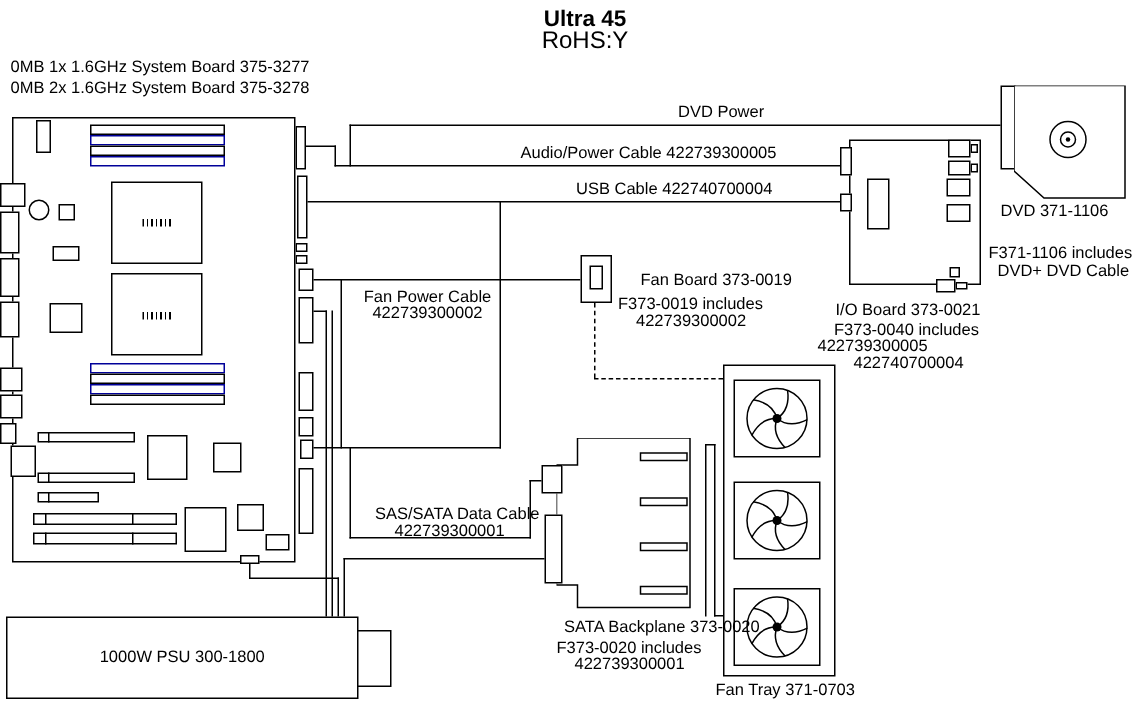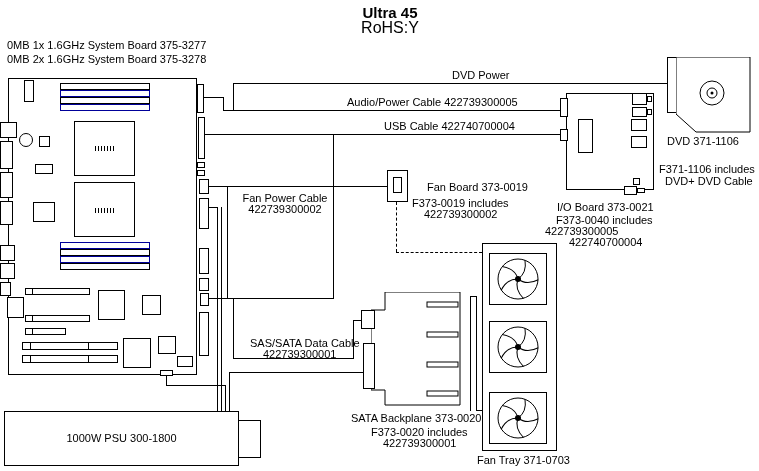--- a/index.html
+++ b/index.html
@@ -215,18 +215,18 @@
   <div class="lbl" style="left:545px;top:225px;">422739300005</div>
   <div class="lbl" style="left:569px;top:236px;">422740700004</div>
 
   <div class="lbl" style="left:667px;top:135px;">DVD 371-1106</div>
   <div class="lbl" style="left:659px;top:163px;">F371-1106 includes</div>
   <div class="lbl" style="left:665px;top:175px;">DVD+ DVD Cable</div>
 
   <div class="lbl" style="left:250px;top:337px;">SAS/SATA Data Cable</div>
   <div class="lbl" style="left:263px;top:348px;">422739300001</div>
 
-  <div class="lbl" style="left:351px;top:412px;">SATA Backplane 373-0020</div>
+  <div class="lbl" style="left:376px;top:412px;">SATA Backplane 373-0020</div>
   <div class="lbl" style="left:371px;top:426px;">F373-0020 includes</div>
   <div class="lbl" style="left:383px;top:437px;">422739300001</div>
 
   <div class="lbl" style="left:477px;top:454px;">Fan Tray 371-0703</div>
 </div>
 
 </body></html>

